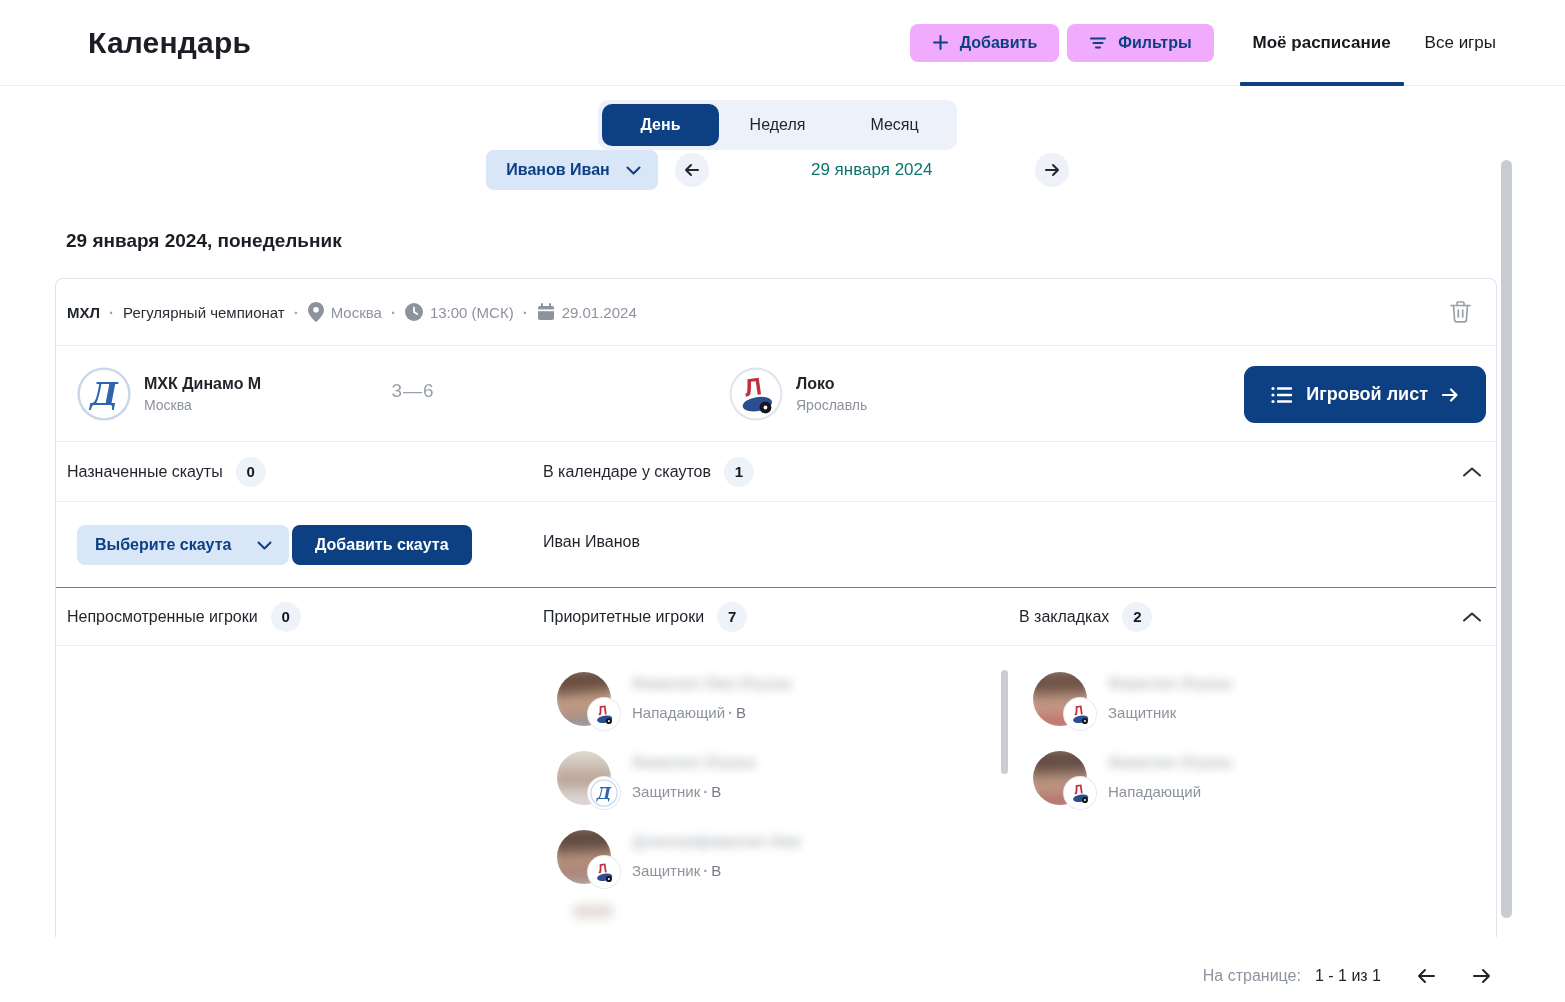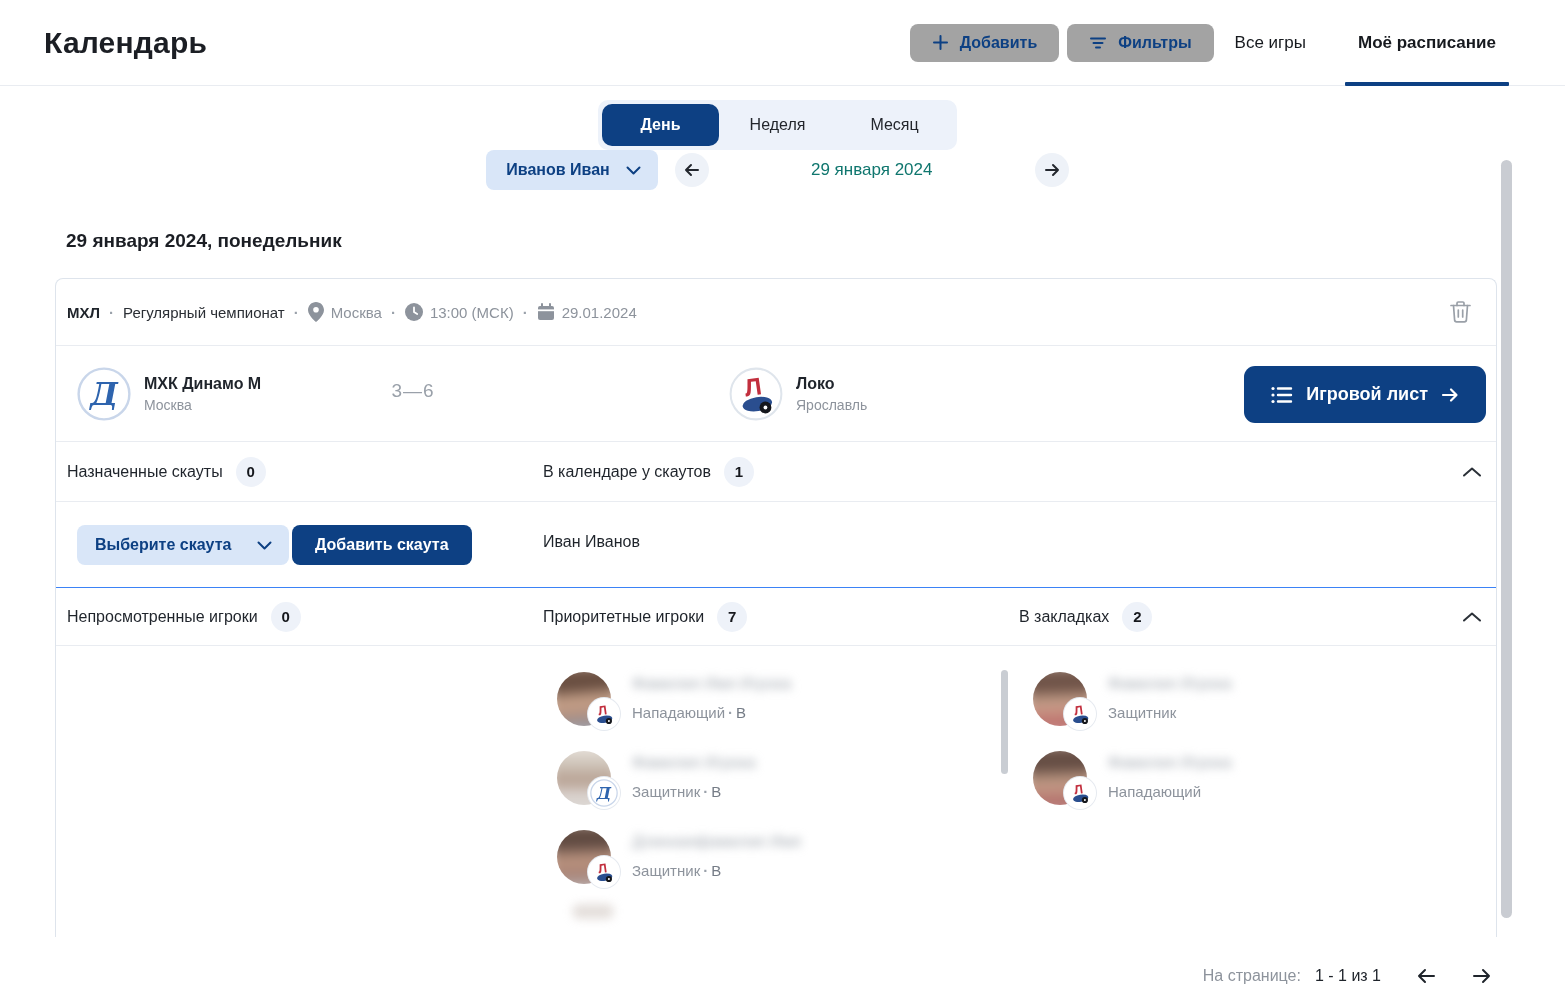--- a/index.html
+++ b/index.html
@@ -8,26 +8,26 @@
     font-family:"Liberation Sans", sans-serif;
     background:#ffffff; color:#1f242b; overflow:hidden;
   }
   .page { position:relative; width:1565px; height:1002px; background:#fff; overflow:hidden; }
 
   
   .header {
     position:relative; height:86px; border-bottom:1px solid #e9ecf1;
     display:flex; align-items:center; padding:0 56px 0 44px;
   }
-  .page-title { font-size:30px; font-weight:700; color:#1b1e24; letter-spacing:.2px; }
+  .page-title { font-size:30px; font-weight:700; color:#1b1e24; letter-spacing:.2px;margin-left:44px; }
   .header-spacer { flex:1; }
   .header-actions { display:flex; align-items:center; height:100%; gap:8px; }
   .btn-light {
     display:inline-flex; align-items:center; gap:11px; height:38px; padding:0 22px;
-    background:#a3a3a3; color:#0d4083; font-weight:700; font-size:16px;
+    background:#f0abfc; color:#0d4083; font-weight:700; font-size:16px;
     border-radius:8px; border:none; cursor:pointer; white-space:nowrap;
   }
   .tab {
     position:relative; height:100%; display:flex; align-items:center;
     padding:0 13px; font-size:17px; color:#16191e; cursor:pointer; white-space:nowrap;
   }
   .tab.first { margin-left:18px; }
   .tab.active { font-weight:700; }
   .tab.active::after {
     content:""; position:absolute; left:0; right:0; bottom:-1px; height:4px;
@@ -165,25 +165,25 @@
         <span>Добавить</span>
       </button>
       <button class="btn-light">
         <span>
           <svg width="18" height="14" viewBox="0 0 18 14">
               <path d="M2 2.5h14M4.5 7h9M7 11.5h4" stroke="#0d4083" stroke-width="2" stroke-linecap="round"></path>
             </svg>
         </span>
         <span>Фильтры</span>
       </button>
+      <div class="tab first active">
+        <span>Моё расписание</span>
+      </div>
       <div class="tab">
         <span>Все игры</span>
-      </div>
-      <div class="tab first active">
-        <span>Моё расписание</span>
       </div>
     </div>
   </div>
 
   <div class="toolbar">
     <div class="segmented">
       <div class="seg-btn active">
         <span>День</span>
       </div>
       <div class="seg-btn">

